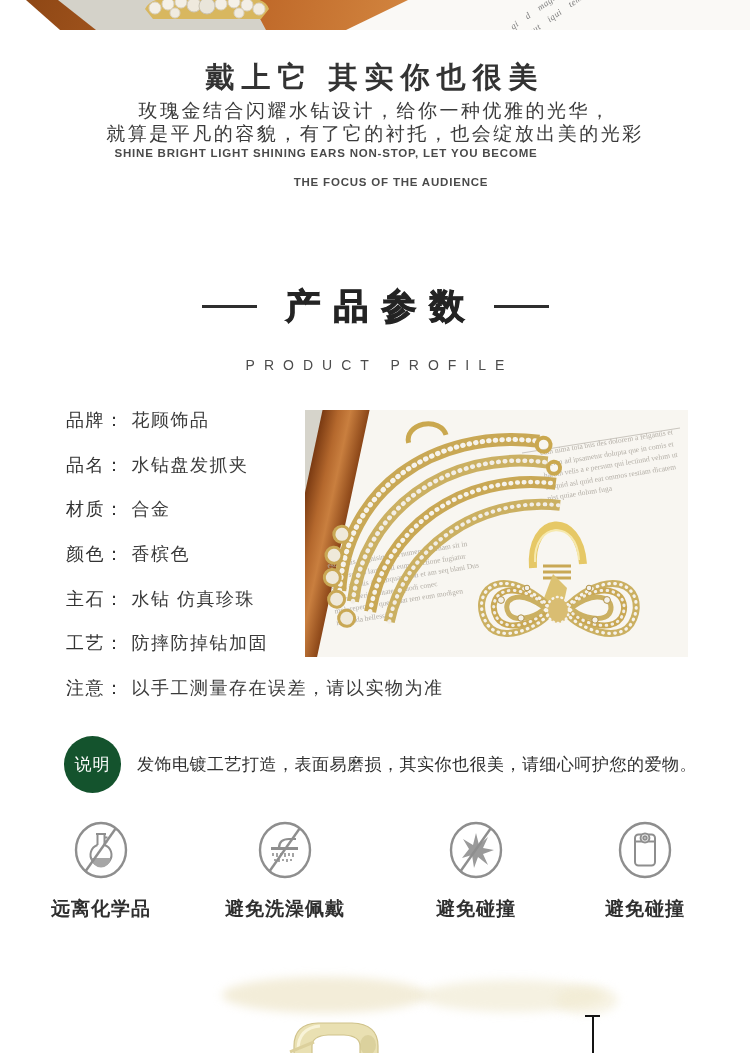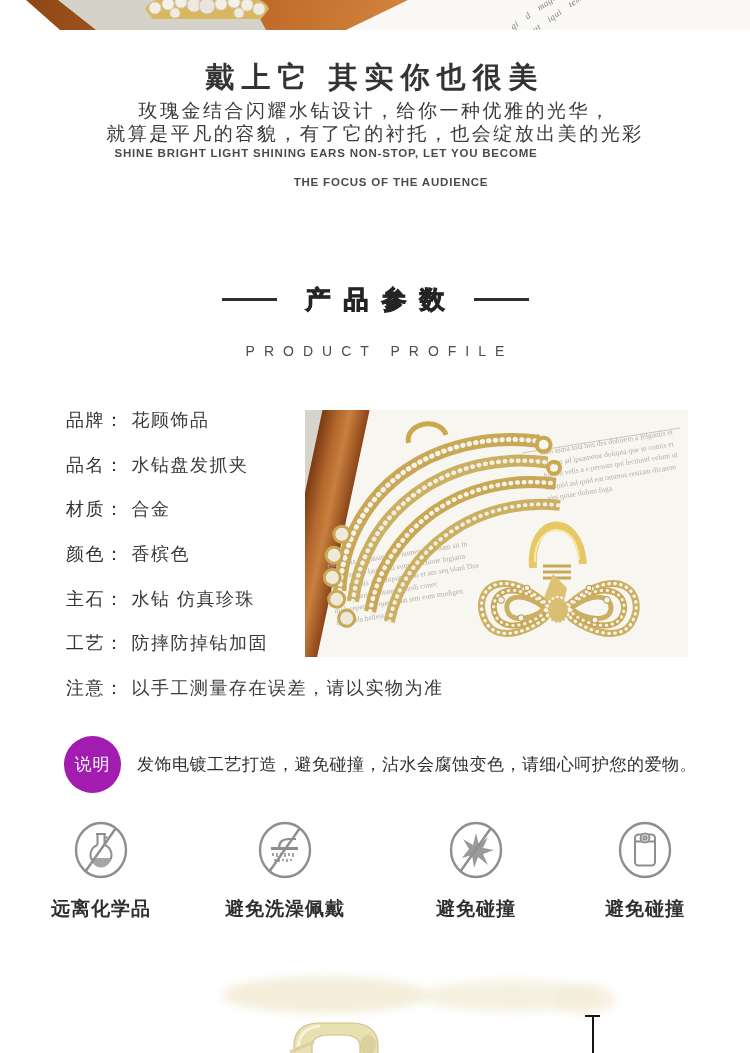--- a/index.html
+++ b/index.html
@@ -33,21 +33,21 @@
     font-size:19px;letter-spacing:2.5px;color:#3b3b3b;}
   .intro-en1{position:absolute;left:0;top:147px;width:652px;margin:0;
     font-size:11.5px;font-weight:bold;letter-spacing:.8px;color:#4a4a4a;}
   .intro-en2{position:absolute;left:0;top:160px;width:750px;margin:16px;
     font-size:11.5px;font-weight:bold;letter-spacing:.8px;color:#4a4a4a;}
 
   
   .section-head{position:absolute;left:0;top:283px;width:750px;text-align:center;}
   .section-title-row{display:flex;align-items:center;justify-content:center;gap:16px;}
   .section-rule{width:55px;height:3px;background:#2e2e2e;}
-  .section-title{margin:0;font-size:25px;font-weight:bold;letter-spacing:13px;text-indent:13px;
+  .section-title{margin:0;font-size:35px;font-weight:bold;letter-spacing:13px;text-indent:13px;
     color:#242424;-webkit-text-stroke:1px #242424;}
   .section-sub{margin-top:27px;font-size:14px;letter-spacing:9px;text-indent:9px;color:#4c4c4c;}
 
   
   .specs{position:absolute;left:66px;top:398px;}
   .spec-row{height:44.6px;display:flex;align-items:center;
     font-size:18px;letter-spacing:1.5px;color:#3a3a3a;white-space:nowrap;}
   .spec-label{color:#333;}
   .spec-value{margin-left:7px;}
 
@@ -62,21 +62,21 @@
   .photo-text{position:absolute;font-family:"Liberation Serif",serif;font-size:7.5px;
     line-height:11.5px;color:#b3aea6;transform:rotate(-9deg);text-align:left;}
   .photo-text.t1{left:26px;top:138px;width:150px;}
   .photo-text.t2{left:238px;top:26px;width:140px;}
   .photo-rule{position:absolute;left:216px;top:30px;width:160px;height:1px;background:#cac6bf;
     transform:rotate(-9deg);}
   .photo-svg{position:absolute;left:0;top:0;}
 
   
   .notice-badge{position:absolute;left:64px;top:736px;width:57px;height:57px;border-radius:50%;
-    background:#a21caf;color:#fff;font-size:17px;letter-spacing:1px;
+    background:#14532d;color:#fff;font-size:17px;letter-spacing:1px;
     display:flex;align-items:center;justify-content:center;}
   .notice-text{position:absolute;left:137px;top:736px;height:57px;display:flex;align-items:center;
     font-size:17px;letter-spacing:.5px;color:#2e2e2e;white-space:nowrap;}
 
   
   .care-item{position:absolute;top:821px;transform:translateX(-50%);text-align:right;}
   .care-item svg{display:block;margin:0 auto;}
   .care-label{margin-top:17px;font-size:19px;font-weight:bold;letter-spacing:1px;
     color:#2f2f2f;white-space:nowrap;}
 
@@ -226,21 +226,21 @@
           <circle cx="140" cy="98" r="3.4"></circle>
             <circle cx="128" cy="118" r="3.2"></circle>
           <circle cx="60" cy="86" r="2.8"></circle>
             <circle cx="122" cy="86" r="2.8"></circle>
         </g>
       </g>
     </svg>
   </div>
 
   <div class="notice-badge">说明</div>
-  <div class="notice-text">发饰电镀工艺打造，避免碰撞，沾水会腐蚀变色，请细心呵护您的爱物。</div>
+  <div class="notice-text">发饰电镀工艺打造，表面易磨损，其实你也很美，请细心呵护您的爱物。</div>
 
   <div class="care-item" style="left:101px">
     <svg width="54" height="58" viewBox="0 0 54 58">
       <ellipse cx="27" cy="29" rx="25" ry="27" fill="none" stroke="#8e8e8e" stroke-width="2.4"></ellipse>
       <g stroke="#8e8e8e" stroke-width="2" fill="none">
         <line x1="23.5" y1="13" x2="23.5" y2="24"></line>
           <line x1="30.5" y1="13" x2="30.5" y2="24"></line>
         <line x1="22" y1="13" x2="32" y2="13"></line>
         <line x1="30.5" y1="16.5" x2="33.5" y2="16.5"></line>
           <line x1="30.5" y1="20.5" x2="33.5" y2="20.5"></line>

